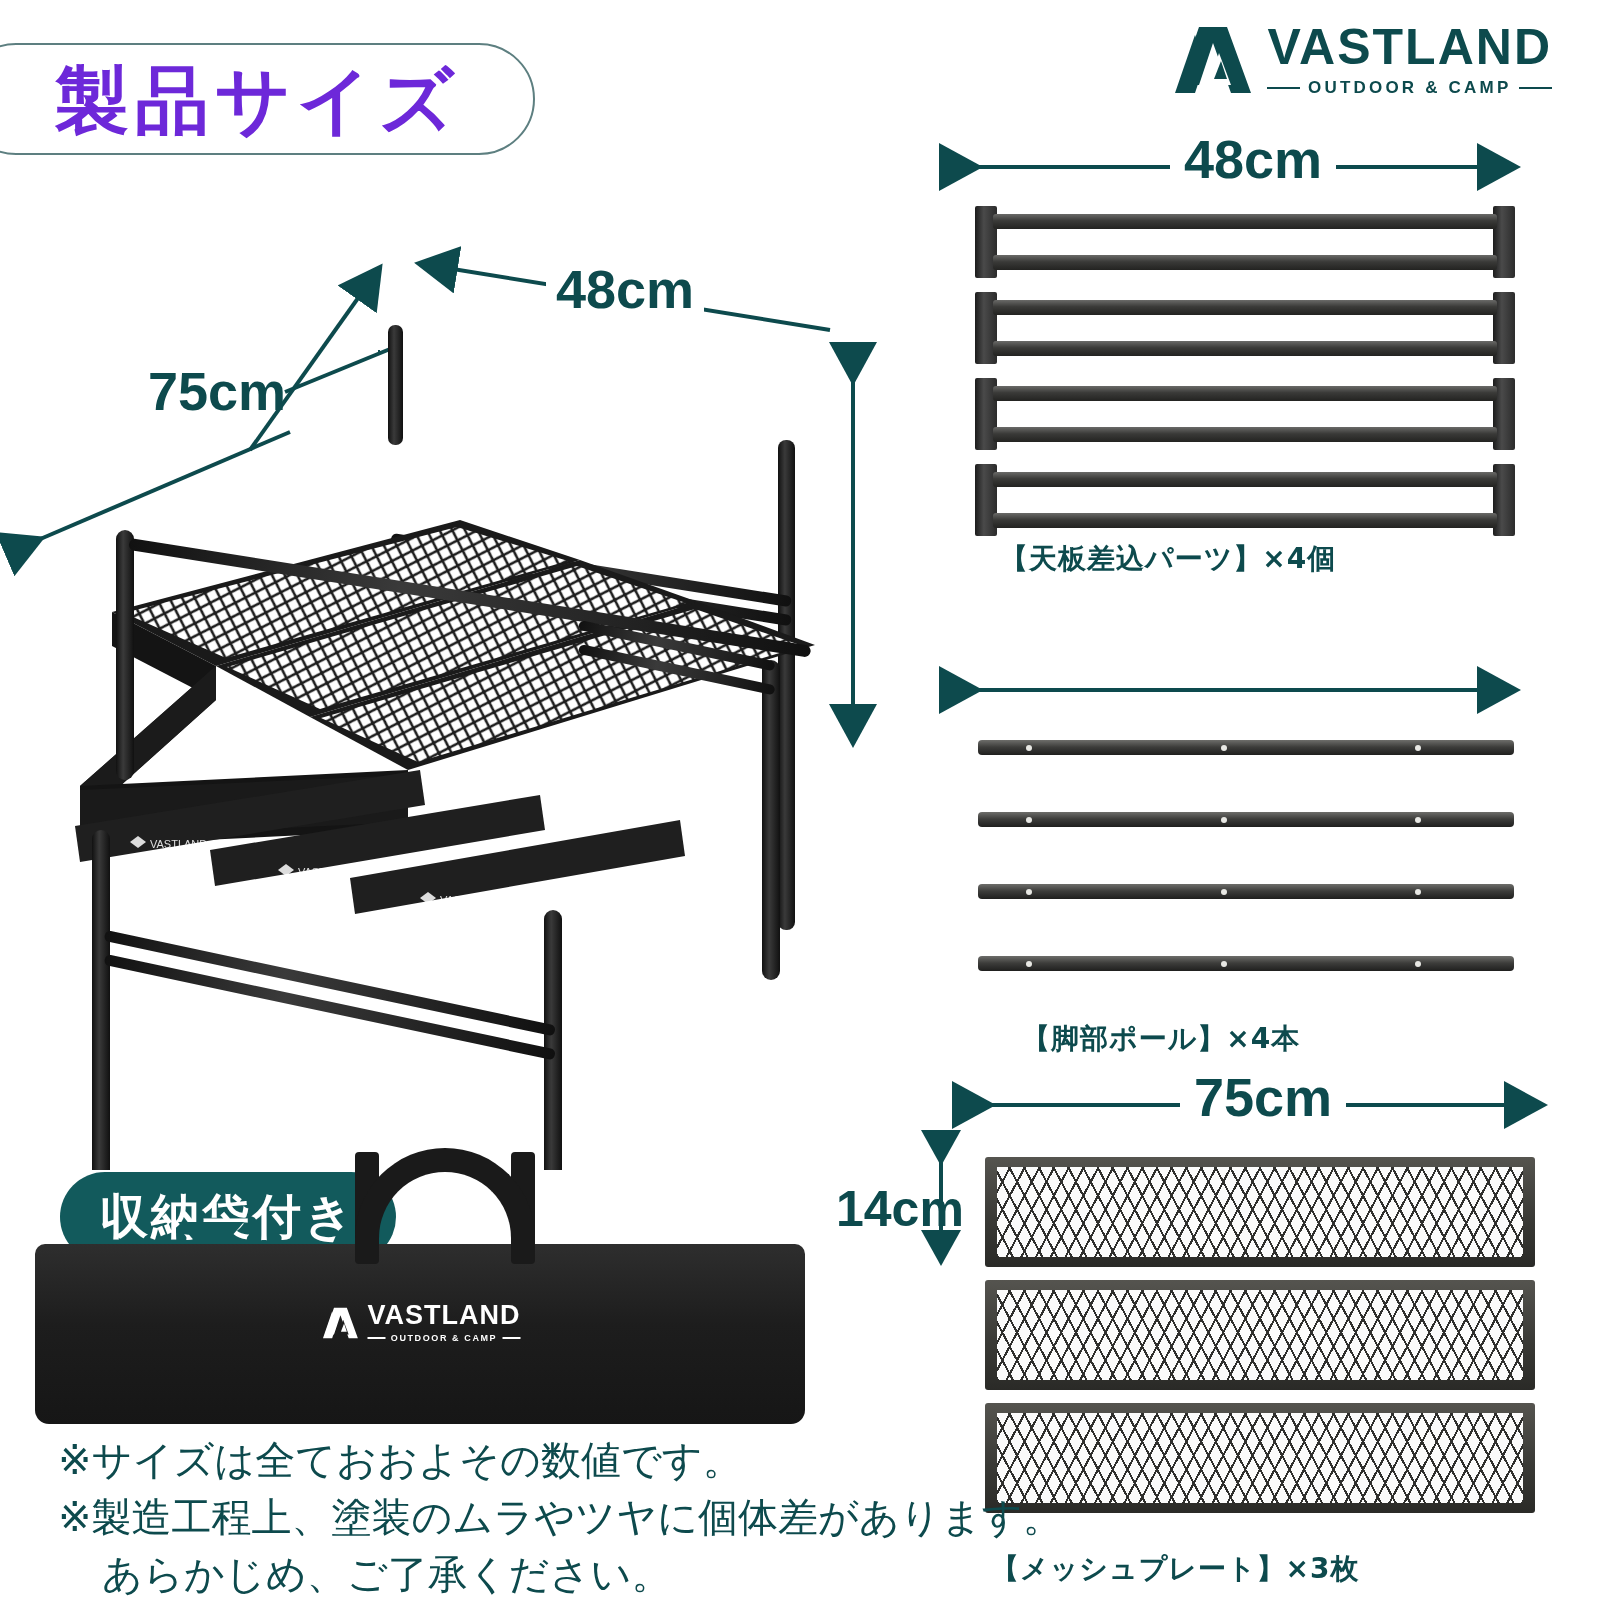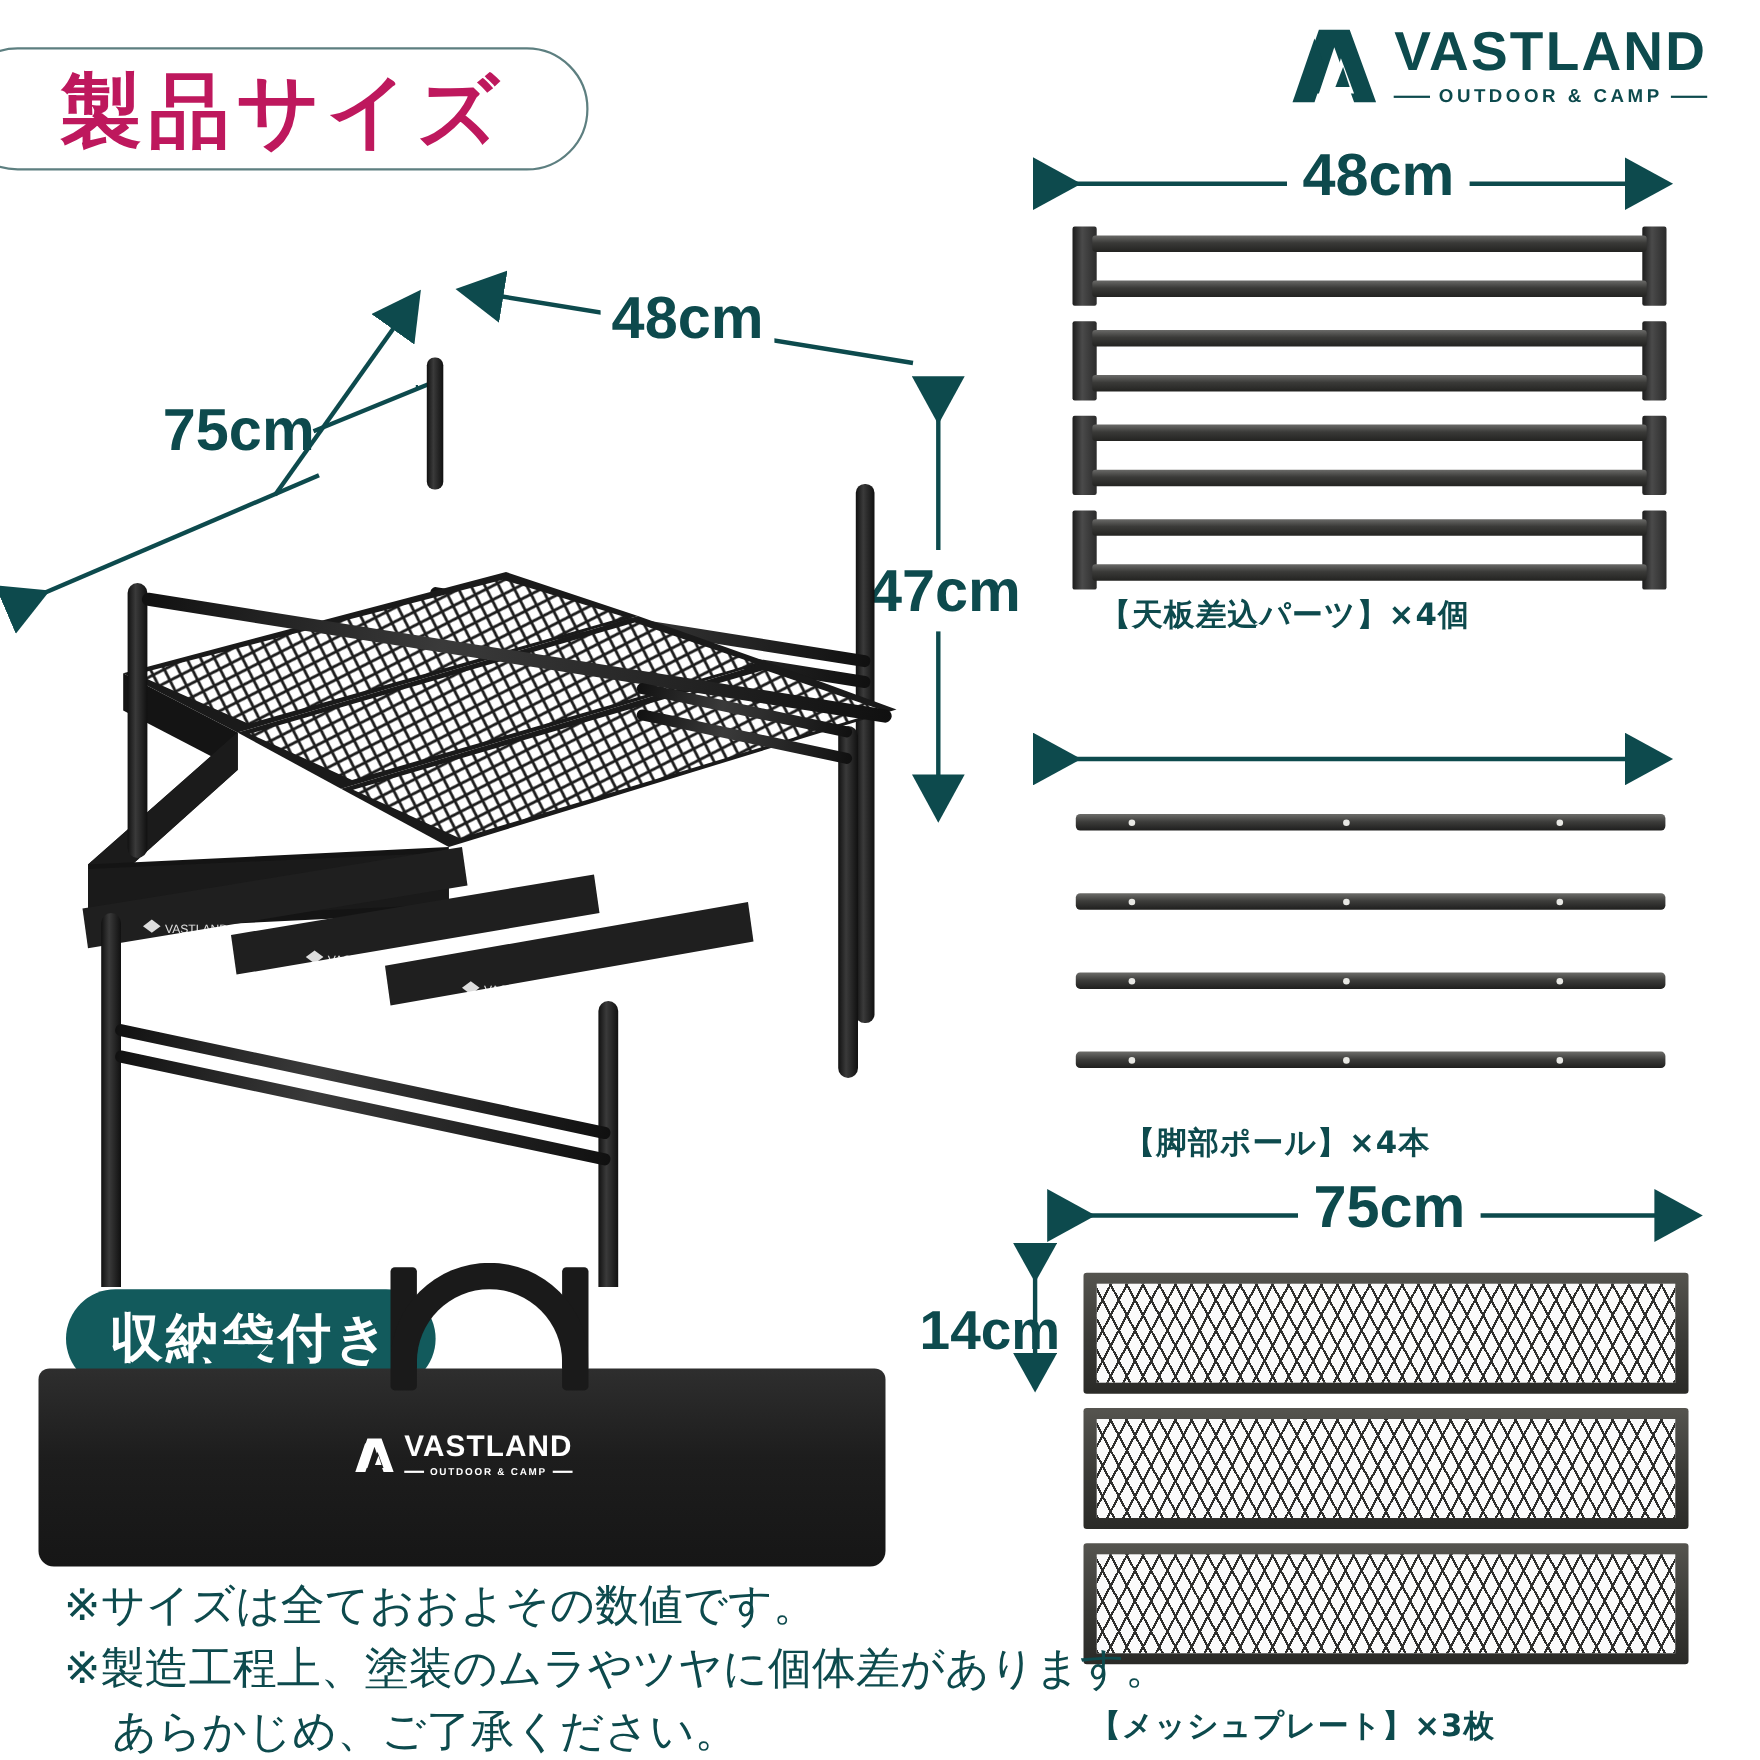--- a/index.html
+++ b/index.html
@@ -19,21 +19,21 @@
     width:575px;height:112px;
     border:2.5px solid #5d7f80;
     border-radius:60px;
     background:#ffffff;
     box-sizing:border-box;
   }
   .title-text{
     position:absolute;left:55px;top:52px;
     font-size:74px;font-weight:bold;
     letter-spacing:6px;
-    color:#be185d;
+    color:#6d28d9;
     font-family:"DejaVu Sans","Liberation Sans",sans-serif;
     white-space:nowrap;
   }
 
   
   .brand{
     position:absolute;right:48px;top:22px;
     display:flex;align-items:center;gap:14px;
   }
   .brand-mark{width:84px;height:74px;}
@@ -222,21 +222,20 @@
 
     <line x1="975" y1="690" x2="1513" y2="690" stroke="#0d4a4d" stroke-width="4" marker-start="url(#ah)" marker-end="url(#ah)"></line>
 
     <line x1="988" y1="1105" x2="1540" y2="1105" stroke="#0d4a4d" stroke-width="4" marker-start="url(#ah)" marker-end="url(#ah)"></line>
 
     <line x1="941" y1="1162" x2="941" y2="1262" stroke="#0d4a4d" stroke-width="4" marker-start="url(#ahs)" marker-end="url(#ahs)"></line>
   </svg>
 
   <div class="dim" style="left:148px;top:360px;">75cm</div>
   <div class="dim" style="left:546px;top:258px;background:#fff;padding:0 10px;">48cm</div>
-  <div class="dim" style="left:786px;top:500px;background:#fff;padding:6px 4px;">47cm</div>
 
   <div class="table-illo">
     <svg viewBox="0 0 880 940" width="880" height="940">
       <defs>
         <pattern id="mesh" width="16" height="16" patternUnits="userSpaceOnUse" patternTransform="rotate(18)">
           <rect width="16" height="16" fill="#ffffff"></rect>
           <path d="M0 0 L16 16 M16 0 L0 16" stroke="#1d1d1d" stroke-width="2.6"></path>
         </pattern>
         <linearGradient id="tube" x1="0" y1="0" x2="1" y2="0">
           <stop offset="0" stop-color="#111"></stop>

